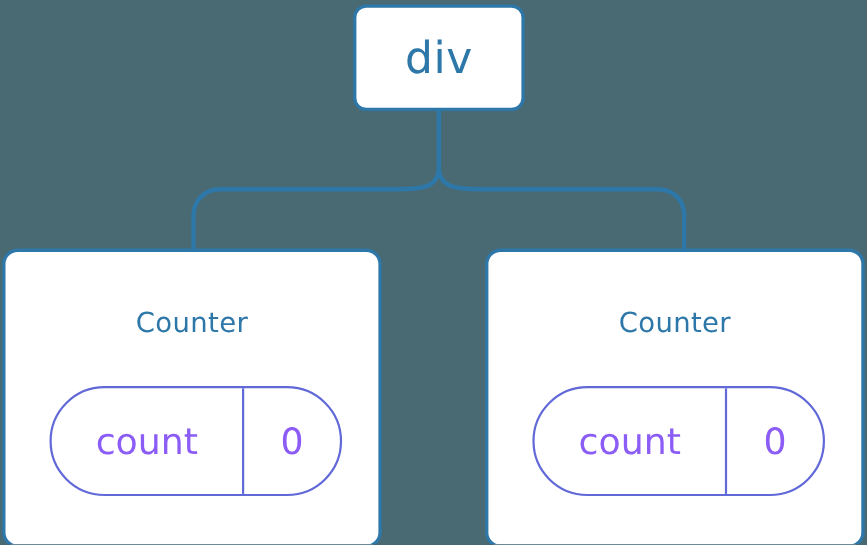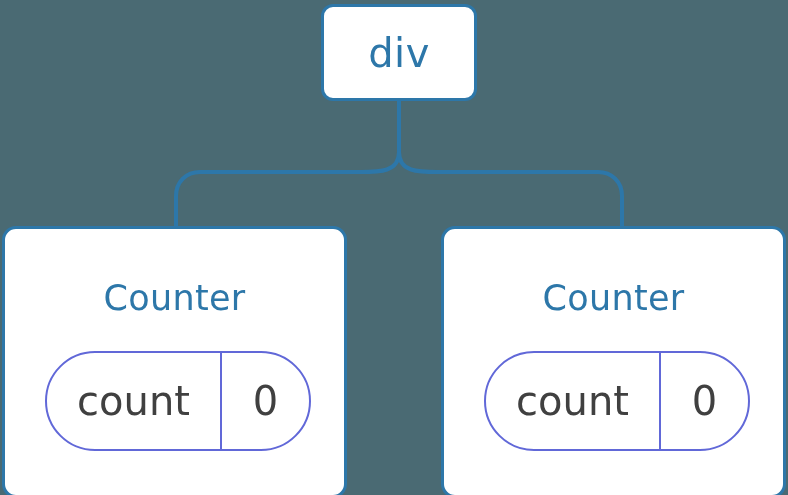--- a/index.html
+++ b/index.html
@@ -63,21 +63,21 @@
   .card-left  { left: 2px;   width: 345px; }
   .card-right { left: 441px; width: 345px; }
 
   .card-title {
     position: absolute;
     top: 52px;
     left: 0;
     right: 0;
     text-align: center;
     color: #2d77a9;
-    font-size: 35px;
+    font-size: 25px;
     line-height: 1;
     letter-spacing: 0.3px;
   }
 
   
   .pill {
     position: absolute;
     top: 122px;
     left: 40px;
     width: 266px;
@@ -85,22 +85,22 @@
     box-sizing: border-box;
     border: 2px solid #6168d8;
     border-radius: 50px;
     display: flex;
     align-items: stretch;
   }
   .pill-key, .pill-value {
     display: flex;
     align-items: center;
     justify-content: center;
-    color: #404040;
-    font-size: 40px;
+    color: #8b5cf6;
+    font-size: 33px;
     line-height: 1;
   }
   .pill-key {
     flex: 0 0 173px;
     border-right: 2px solid #6168d8;
   }
   .pill-value {
     flex: 1 1 auto;
   }
 </style>

